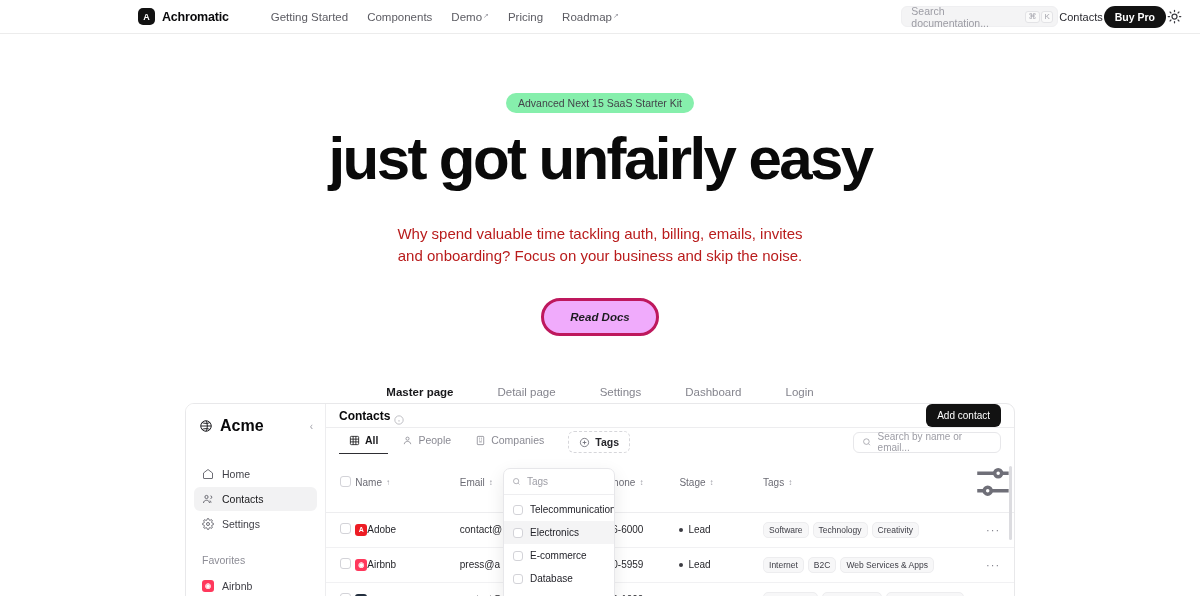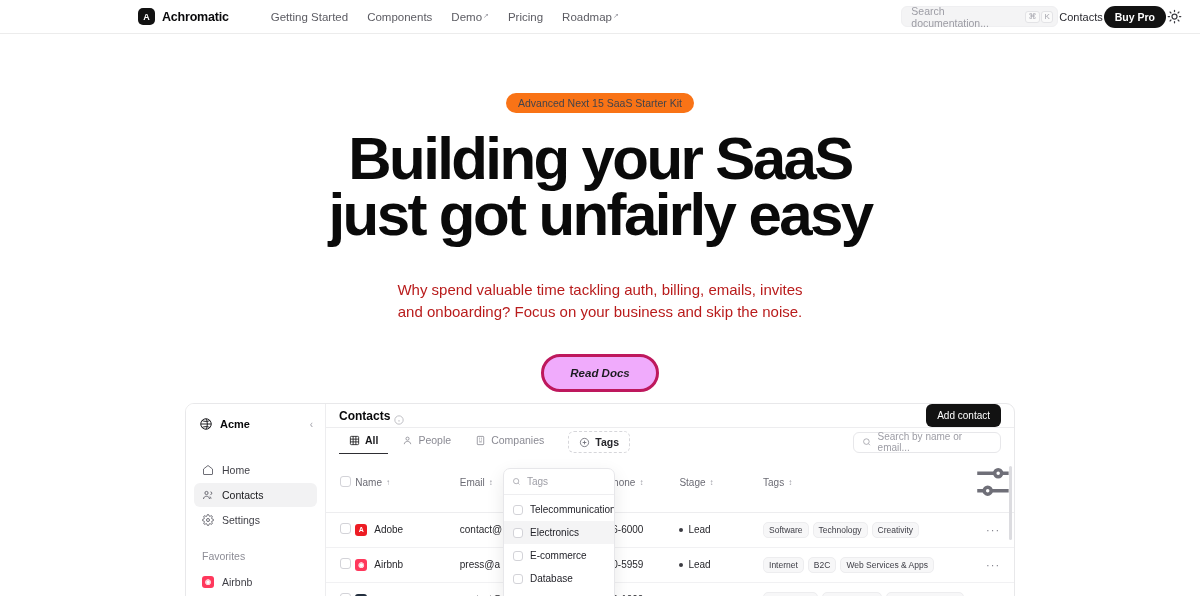--- a/index.html
+++ b/index.html
@@ -54,21 +54,21 @@
     background: #121212; color: #fff; border: none;
     font-size: 10.5px; font-weight: 700; font-family: inherit;
     border-radius: 999px; padding: 5px 11px; cursor: pointer;
   }
   .sun-icon { width: 15px; height: 15px; cursor: pointer; color: #3b3b42; }
 
   
   .hero { text-align: center; padding-top: 59px; }
   .pill {
     display: inline-block;
-    background: #f97316; color: #43434a;
+    background: #86efac; color: #43434a;
     font-size: 10.5px; border-radius: 999px;
     padding: 4px 12px;
   }
   .headline {
     font-size: 60px; font-weight: 700; letter-spacing: -2.6px;
     line-height: 0.93; margin-top: 18px; color: #0a0a0a;
   }
   .subhead {
     margin-top: 36px; font-size: 15px; line-height: 1.5;
     color: #b91c1c; font-weight: 400;
@@ -105,21 +105,21 @@
     width: 140px; flex: 0 0 140px;
     border-right: 1px solid #ededef;
     padding: 10px 8px;
     background: #fff;
   }
   .side-head {
     display: flex; align-items: center; gap: 7px;
     padding: 3px 4px 0 5px;
   }
   .acme-mark { width: 14px; height: 14px; color: #17171b; }
-  .acme-name { font-size: 11px; font-weight: 700; }
+  .acme-name { font-size: 16px; font-weight: 700; }
   .collapse { margin-left: auto; color: #a2a2aa; font-size: 10px; cursor: pointer; }
   .side-nav { margin-top: 27px; display: flex; flex-direction: column; gap: 1px; }
   .side-item {
     display: flex; align-items: center; gap: 8px;
     font-size: 10.5px; color: #3f3f46;
     padding: 6px 8px; border-radius: 6px; cursor: pointer;
   }
   .side-item.active { background: #f2f2f3; font-weight: 400; color: #18181b; }
   .side-item svg { width: 12px; height: 12px; flex: 0 0 12px; color: #5d5d66; }
   .side-label { font-size: 10.5px; color: #8d8d96; padding: 0 8px; margin: 18px 0 9px; }
@@ -185,21 +185,21 @@
     border-bottom: 1px solid #f1f1f3; white-space: nowrap;
     overflow: hidden;
   }
   .th-in { display: flex; align-items: center; gap: 4px; }
   .sort-ic { color: #9b9ba3; font-size: 8px; line-height: 1; }
   .cb {
     width: 11px; height: 11px; border: 1px solid #d3d3d8;
     border-radius: 3px; background: #fff; display: inline-block;
     cursor: pointer;
   }
-  .name-cell { display: flex; align-items: center; gap: 7px; }
+  .name-cell { display: flex; align-items: center; }
   .stage-cell { display: flex; align-items: center; gap: 5px; }
   .dot { width: 4px; height: 4px; border-radius: 50%; background: #3b3b42; }
   .tags-cell { display: flex; gap: 4px; }
   .tagchip {
     font-size: 8.5px; color: #3d3d45; background: #f7f7f8;
     border: 1px solid #ededef; border-radius: 5px; padding: 2px 5px;
     white-space: nowrap;
   }
   .dots { color: #7e7e88; letter-spacing: 1px; font-size: 11px; cursor: pointer; }
   .gear-th { width: 11px; height: 11px; color: #6f6f78; }
@@ -279,21 +279,20 @@
         <circle cx="12" cy="12" r="4"></circle>
           <path d="M12 2v2M12 20v2M4.9 4.9l1.4 1.4M17.7 17.7l1.4 1.4M2 12h2M20 12h2M4.9 19.1l1.4-1.4M17.7 6.3l1.4-1.4"></path>
       </svg>
     </span>
   </div>
 </div>
 
 <div class="hero">
   <div class="pill">Advanced Next 15 SaaS Starter Kit</div>
   <h1 class="headline">
-    <div>Building your SaaS</div>
     <div>just got unfairly easy</div>
   </h1>
   <div class="subhead">
     <div>Why spend valuable time tackling auth, billing, emails, invites</div>
     <div>and onboarding? Focus on your business and skip the noise.</div>
   </div>
   <div class="cta-row">
     <button class="btn btn-light">Read Docs</button>
   </div>
 </div>

